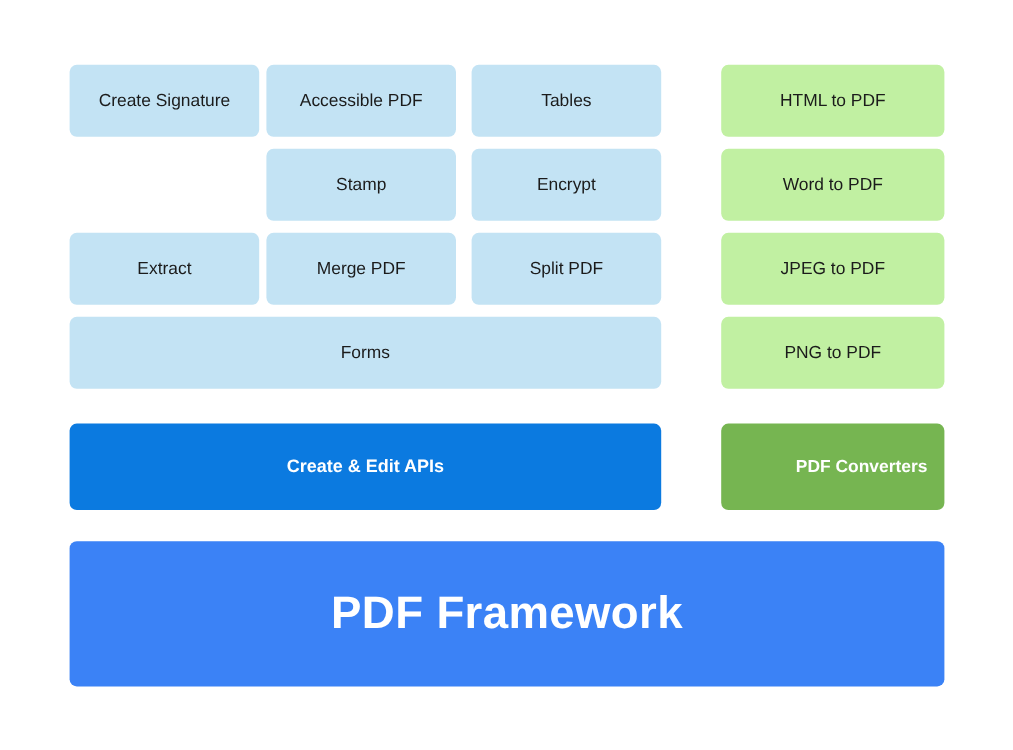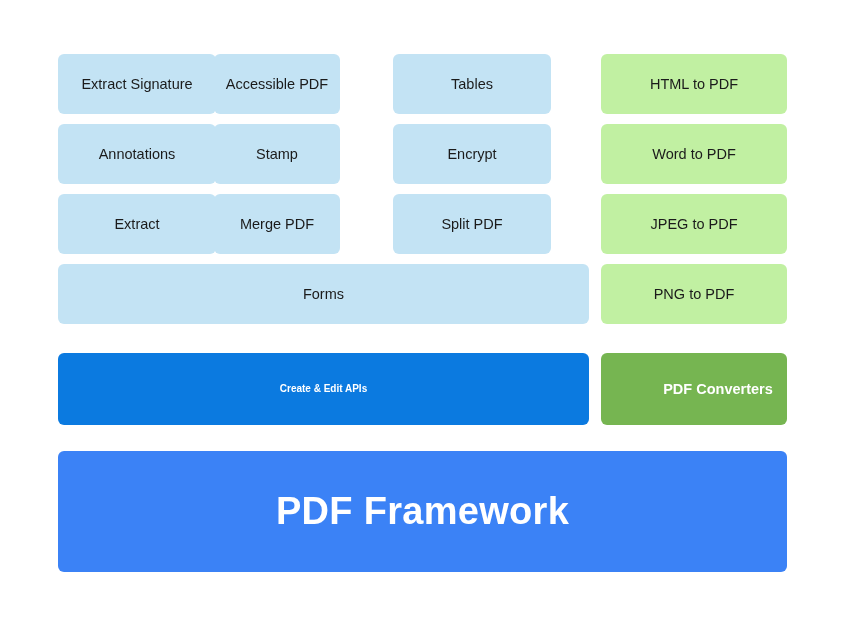--- a/index.html
+++ b/index.html
@@ -47,75 +47,72 @@
     background: #c1f0a2;
     color: #1b1b1b;
     font-size: 14.5px;
     font-weight: 400;
   }
 
   
   .bar-apis {
     background: #0b7ae0;
     color: #ffffff;
-    font-size: 10px;
+    font-size: 15px;
     font-weight: 700;
   }
   .bar-converters {
     background: #76b551;
     color: #ffffff;
     font-size: 14.5px;
     font-weight: 700;
     padding-left: 48px;
   }
   .bar-framework {
     background: #3b82f6;
     color: #ffffff;
     font-size: 38px;
     font-weight: 700;
     letter-spacing: 0.3px;
   }
 
   
   .col-1 { left: 58px;  width: 158px; }
-  .col-2 { left: 214px; width: 126px; }
+  .col-2 { left: 222px; width: 158px; }
   .col-3 { left: 393px; width: 158px; }
   .col-green { left: 601px; width: 186px; }
-  .col-wide { left: 58px; width: 531px; }
+  .col-wide { left: 58px; width: 493px; }
   .col-full { left: 58px; width: 729px; }
 
   
   .row-1 { top: 54px;  height: 60px; }
   .row-2 { top: 124px; height: 60px; }
   .row-3 { top: 194px; height: 60px; }
   .row-4 { top: 264px; height: 60px; }
   .row-bar { top: 353px; height: 72px; }
   .row-framework { top: 451px; height: 121px; }
 </style>
 </head>
 <body>
 
 <div id="diagram">
 
   <div class="box tile-feature col-1 row-1">
-    <span>Extract Signature</span>
+    <span>Create Signature</span>
   </div>
   <div class="box tile-feature col-2 row-1">
     <span>Accessible PDF</span>
   </div>
   <div class="box tile-converter col-green row-1">
     <span>HTML to PDF</span>
   </div>
   <div class="box tile-feature col-3 row-1">
     <span>Tables</span>
   </div>
 
-  <div class="box tile-feature col-1 row-2">
-    <span>Annotations</span>
-  </div>
   <div class="box tile-feature col-2 row-2">
     <span>Stamp</span>
   </div>
   <div class="box tile-feature col-3 row-2">
     <span>Encrypt</span>
   </div>
   <div class="box tile-converter col-green row-2">
     <span>Word to PDF</span>
   </div>
 

